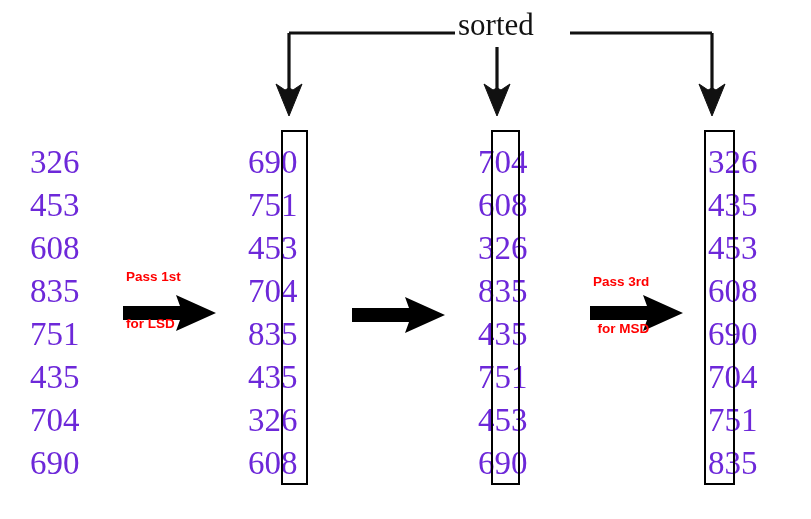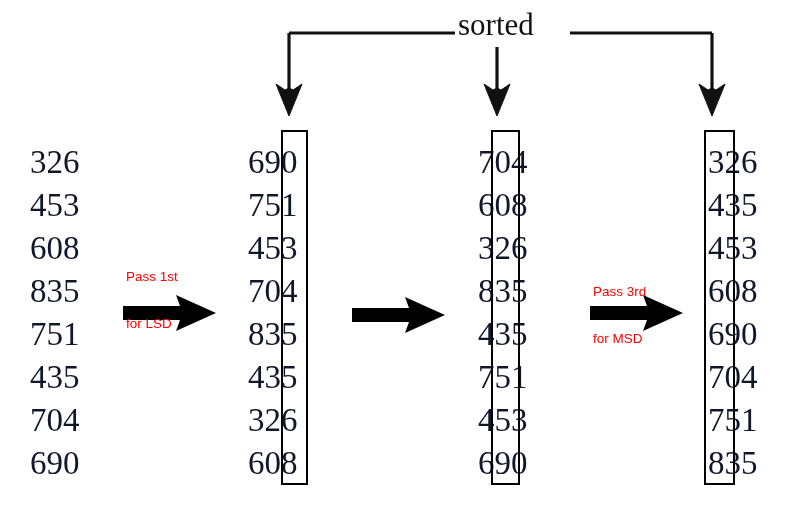--- a/index.html
+++ b/index.html
@@ -23,28 +23,28 @@
   }
   .col {
     position: absolute;
     width: 120px;
     text-align: left;
   }
   .num {
     font-family: "Liberation Serif", serif;
     font-size: 33px;
     line-height: 43px;
-    color: #0f172a;
+    color: #6d28d9;
     letter-spacing: 0px;
     white-space: pre;
   }
   .pass-label {
     position: absolute;
     font-family: "Liberation Sans", sans-serif;
-    font-weight: normal;
+    font-weight: bold;
     font-size: 13.5px;
     line-height: 15.5px;
     color: #ff0000;
     white-space: pre;
   }
   .sorted-label {
     position: absolute;
     font-family: "Liberation Serif", serif;
     font-size: 31px;
     line-height: 34px;
@@ -144,18 +144,18 @@
     <div class="num">835</div>
   </div>
   <div class="hl-box" style="left:704px; top:130px; width:31px; height:355px;"></div>
 
   <div class="pass-label" style="left:126px; top:238px;">
     <div>Pass 1st</div>
     <div>for LSD</div>
   </div>
 
 
-  <div class="pass-label" style="left:593px; top:253px;">
+  <div class="pass-label" style="left:593px; top:243px;text-align:right;">
     <div>Pass 3rd</div>
     <div>for MSD</div>
   </div>
 
 </div>
 
 </body></html>

